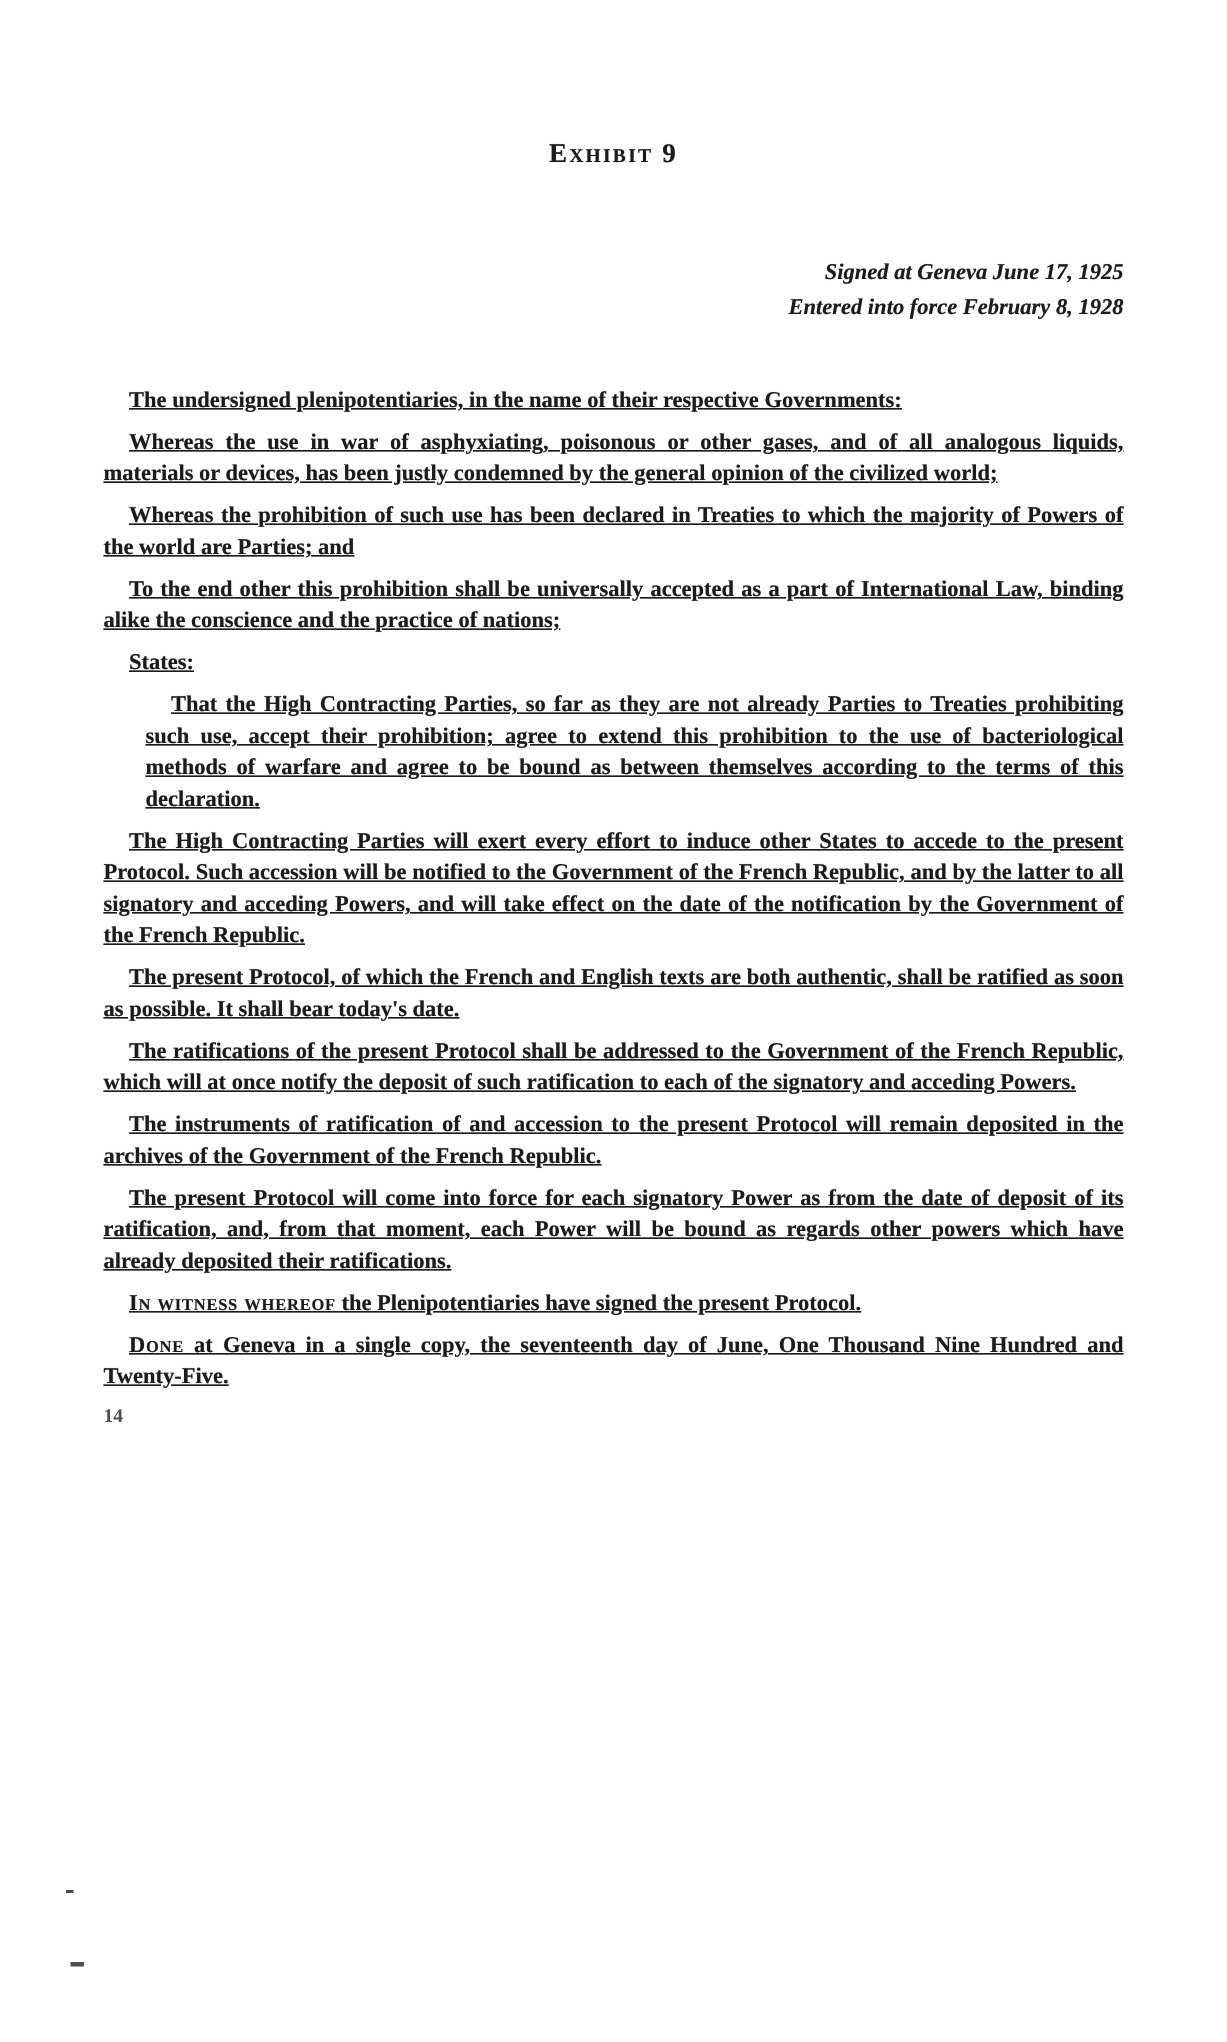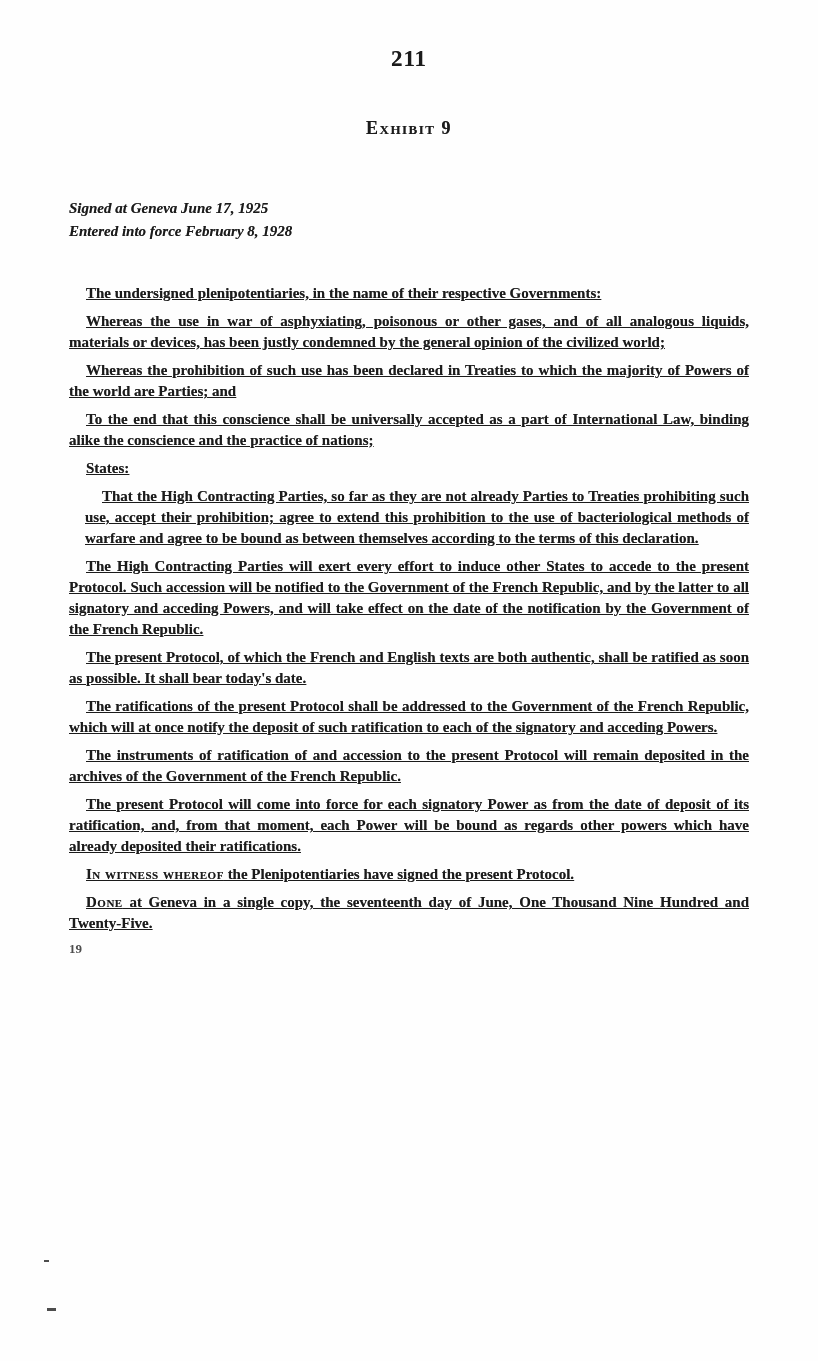--- a/index.html
+++ b/index.html
@@ -47,36 +47,37 @@
     letter-spacing: 0.5px;
     text-shadow: 0 0 0.6px rgba(0,0,0,0.6);
   }
   .signature-block {
     margin-top: 58px;
     font-style: italic;
     font-weight: 700;
     font-size: 15px;
     line-height: 23px;
     text-shadow: 0 0 0.5px rgba(0,0,0,0.5);
+    text-align: right;
   }
   .doc-body {
     margin-top: 40px;
     font-size: 15px;
     font-weight: 700;
     line-height: 21px;
     text-align: justify;
     text-shadow: 0 0 0.5px rgba(0,0,0,0.5);
   }
   .doc-body p {
     margin: 0 0 7px 0;
     text-indent: 17px;
     text-decoration: underline;
   }
   .doc-body p.indented {
-    margin-left: 16px;
+    margin-left: 28px;
   }
   .smallcaps {
     font-variant: small-caps;
     letter-spacing: 0.5px;
   }
   .footer-mark {
     margin-top: 6px;
     font-size: 13px;
     font-weight: 700;
     color: #4e4e4e;
@@ -89,44 +90,43 @@
   }
   .artifact.dash-top { left: 44px; top: 1260px; width: 5px; height: 2px; }
   .artifact.dash-bottom { left: 47px; top: 1308px; width: 9px; height: 3px; }
 </style>
 </head>
 <body>
 
 <div class="page">
   <div class="content">
 
-    <div class="page-number">211</div>
 
     <div class="exhibit-heading">Exhibit 9</div>
 
 
     <div class="signature-block">
       <div>Signed at Geneva June 17, 1925</div>
       <div>Entered into force February 8, 1928</div>
     </div>
 
     <div class="doc-body">
       <p><span>The undersigned plenipotentiaries, in the name of their respective Governments:</span></p>
       <p><span>Whereas the use in war of asphyxiating, poisonous or other gases, and of all analogous liquids, materials or devices, has been justly condemned by the general opinion of the civilized world;</span></p>
       <p><span>Whereas the prohibition of such use has been declared in Treaties to which the majority of Powers of the world are Parties; and</span></p>
-      <p><span>To the end that this conscience shall be universally accepted as a part of International Law, binding alike the conscience and the practice of nations;</span></p>
+      <p><span>To the end other this prohibition shall be universally accepted as a part of International Law, binding alike the conscience and the practice of nations;</span></p>
       <p><span>States:</span></p>
       <p class="indented"><span>That the High Contracting Parties, so far as they are not already Parties to Treaties prohibiting such use, accept their prohibition; agree to extend this prohibition to the use of bacteriological methods of warfare and agree to be bound as between themselves according to the terms of this declaration.</span></p>
       <p><span>The High Contracting Parties will exert every effort to induce other States to accede to the present Protocol. Such accession will be notified to the Government of the French Republic, and by the latter to all signatory and acceding Powers, and will take effect on the date of the notification by the Government of the French Republic.</span></p>
       <p><span>The present Protocol, of which the French and English texts are both authentic, shall be ratified as soon as possible. It shall bear today's date.</span></p>
       <p><span>The ratifications of the present Protocol shall be addressed to the Government of the French Republic, which will at once notify the deposit of such ratification to each of the signatory and acceding Powers.</span></p>
       <p><span>The instruments of ratification of and accession to the present Protocol will remain deposited in the archives of the Government of the French Republic.</span></p>
       <p><span>The present Protocol will come into force for each signatory Power as from the date of deposit of its ratification, and, from that moment, each Power will be bound as regards other powers which have already deposited their ratifications.</span></p>
       <p><span class="smallcaps">In witness whereof</span><span> the Plenipotentiaries have signed the present Protocol.</span></p>
       <p><span class="smallcaps">Done</span><span> at Geneva in a single copy, the seventeenth day of June, One Thousand Nine Hundred and Twenty-Five.</span></p>
     </div>
 
-    <div class="footer-mark">19</div>
+    <div class="footer-mark">14</div>
   </div>
 
   <div class="artifact dash-top"></div>
   <div class="artifact dash-bottom"></div>
 </div>
 
 </body></html>

